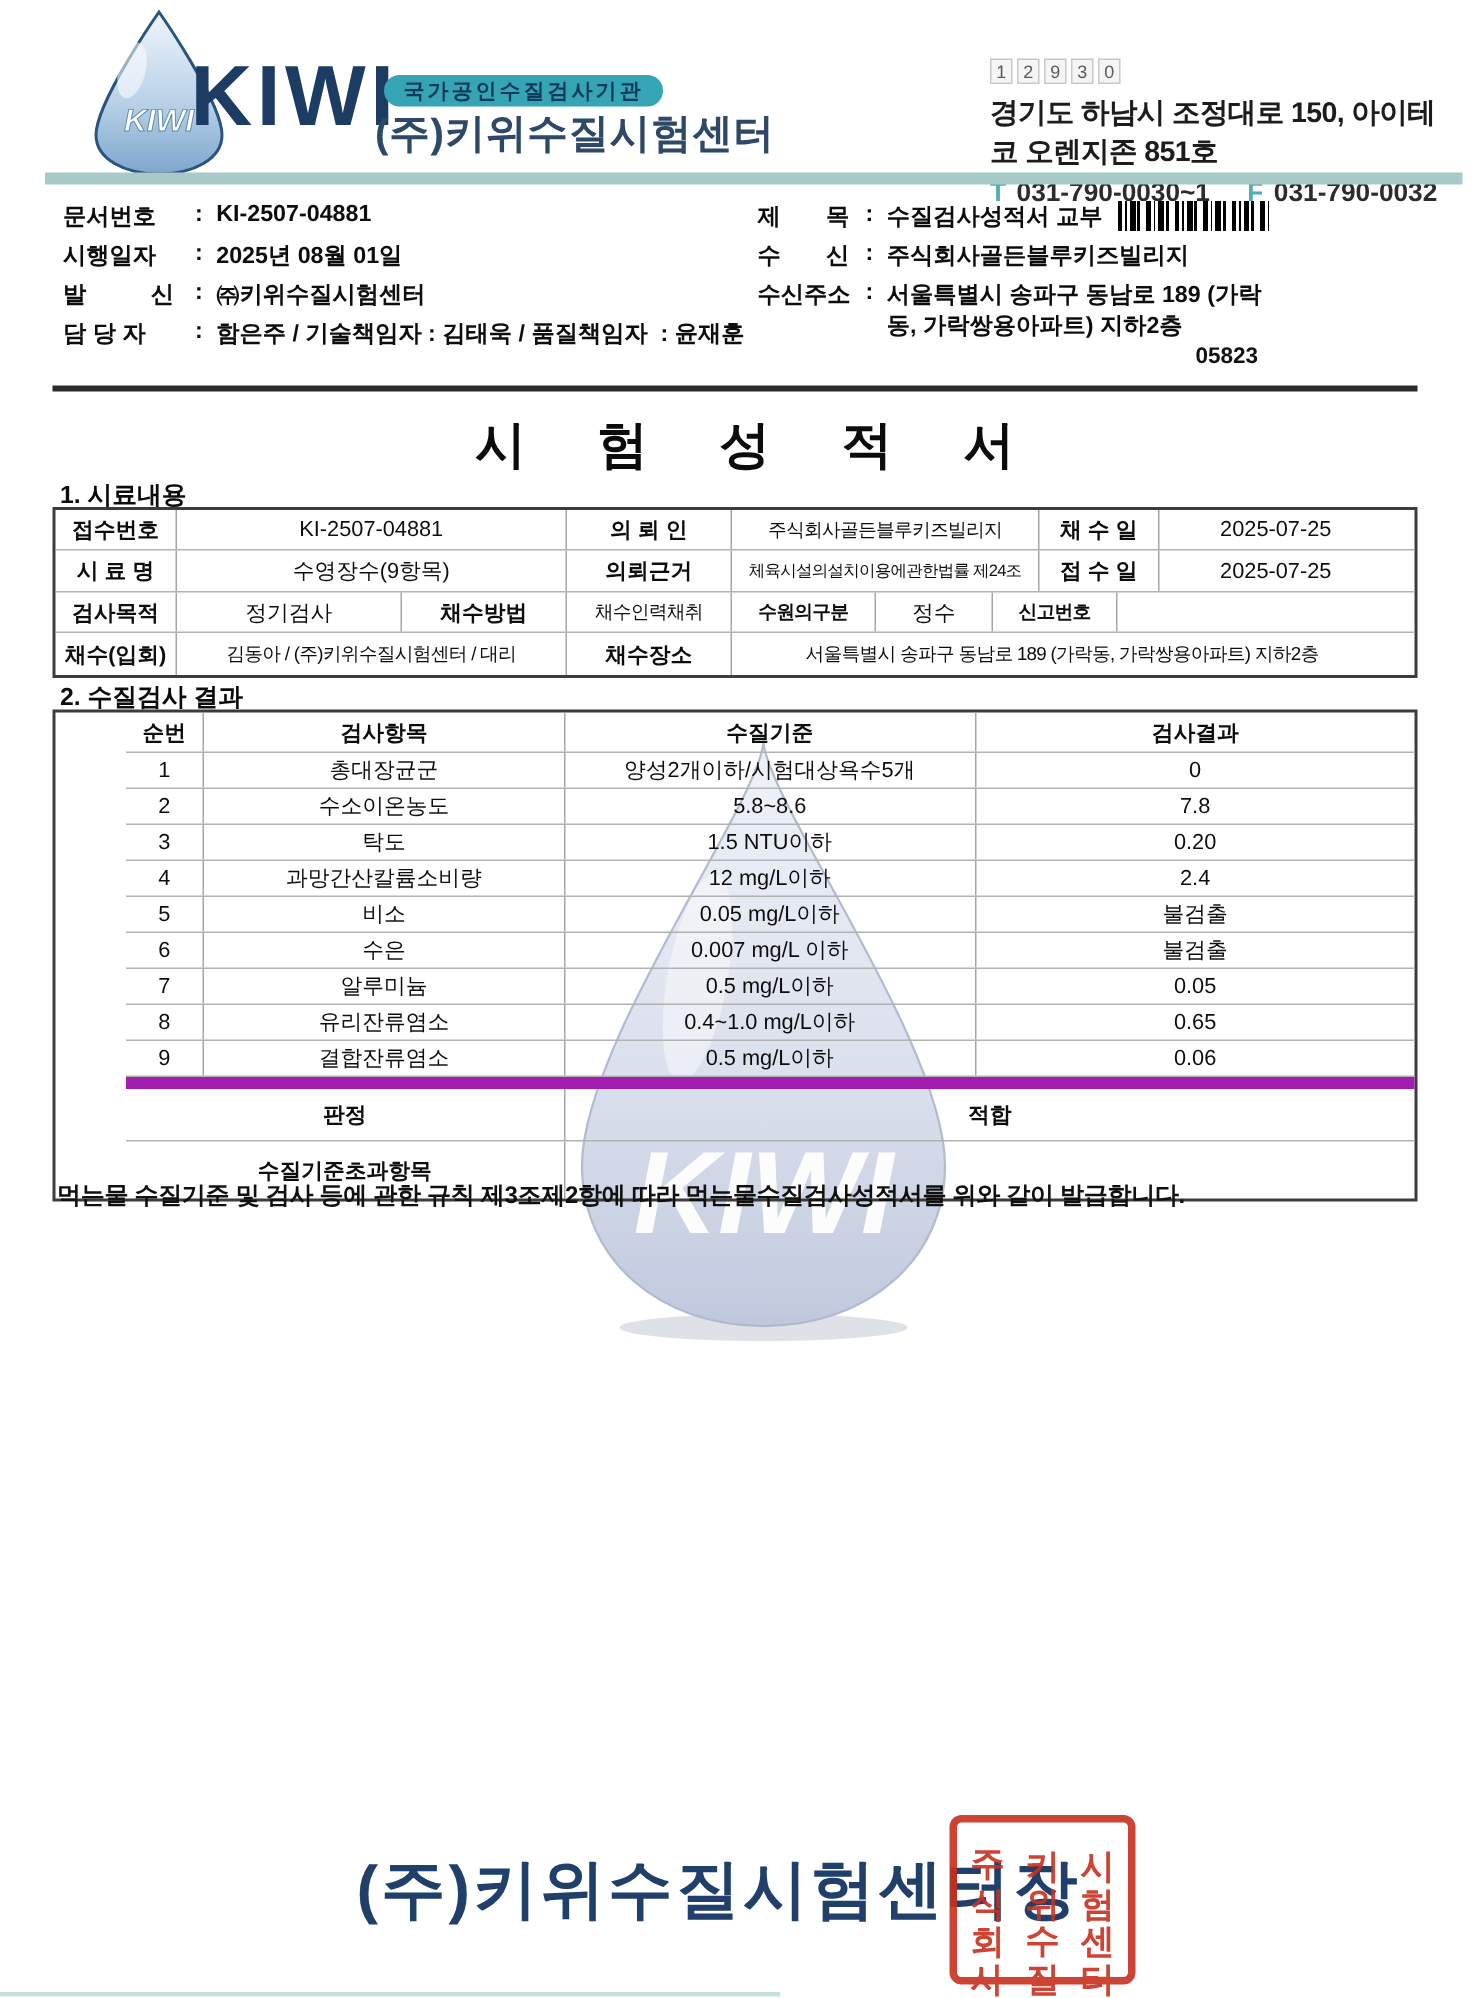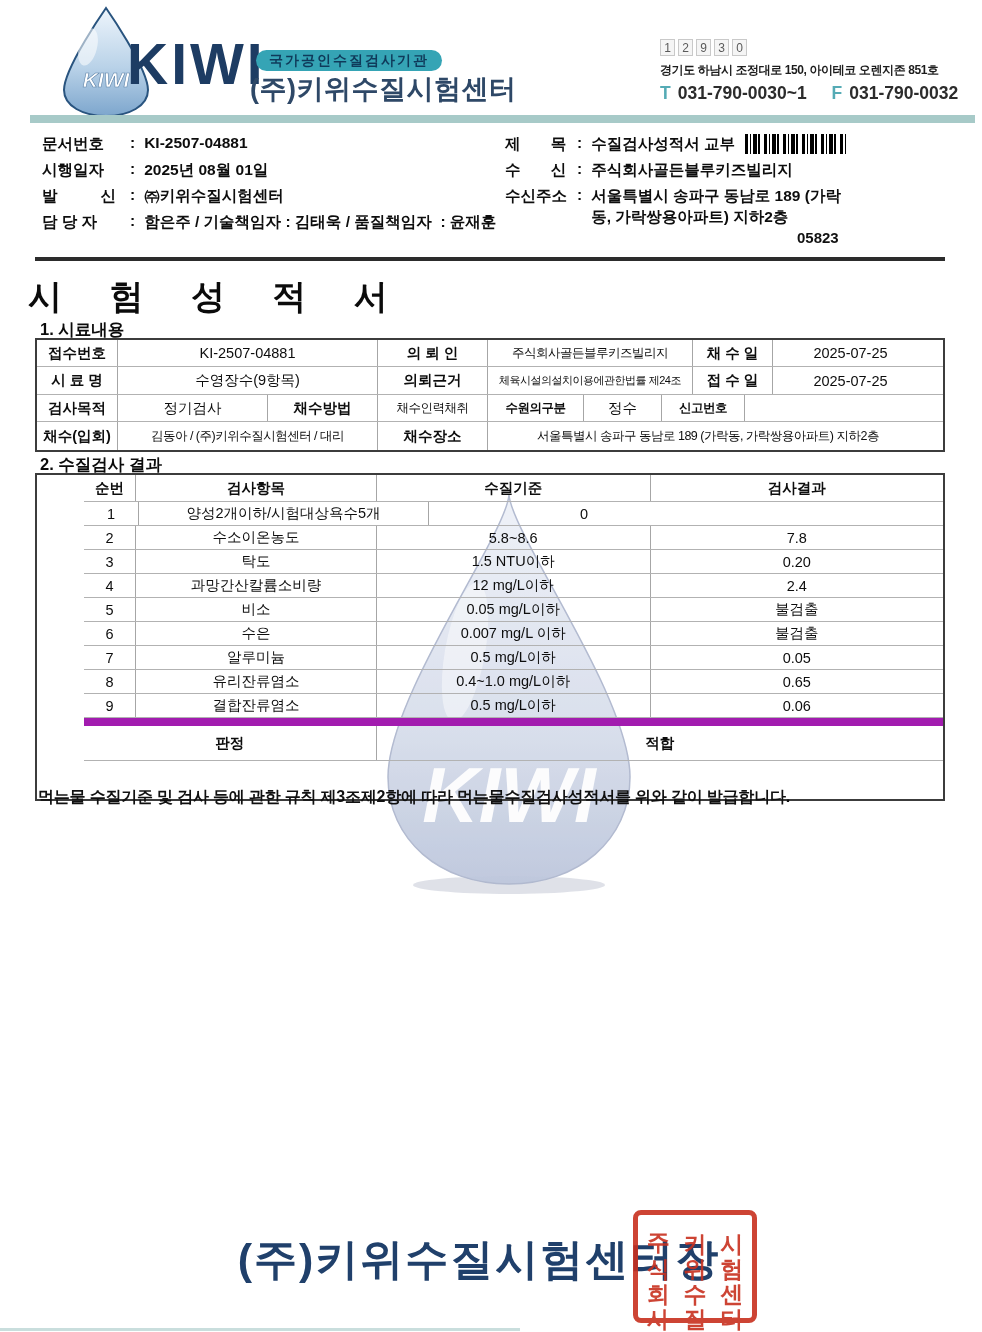--- a/index.html
+++ b/index.html
@@ -15,21 +15,21 @@
            color:#1d3c63; letter-spacing:3px; line-height:1; }
   .badge { position:absolute; left:256px; top:50px; background:#35a4b5; color:#0f3a5a;
            font-size:14px; font-weight:700; letter-spacing:2px; padding:2px 13px;
            border-radius:12px; line-height:1.2; }
   .company-name { position:absolute; left:250px; top:71px; font-size:27px; font-weight:800;
            color:#2e4867; letter-spacing:0.5px; }
   .hq { position:absolute; left:660px; top:39px; width:312px; }
   .postal { display:flex; gap:3px; }
   .postal span { width:15px; height:17px; border:1px solid #c9c9c9; background:#f5f5f5;
            color:#5a5a5a; font-size:12px; display:flex; align-items:center; justify-content:center; }
-  .addr { margin-top:6px; font-size:12px; font-weight:700; color:#1c1c1c; letter-spacing:-0.4px; }
+  .addr { margin-top:6px; font-size:19px; font-weight:700; color:#1c1c1c; letter-spacing:-0.4px; }
   .phones { margin-top:4px; font-size:17.5px; font-weight:700; color:#2c2c2c; }
   .phones .tf { color:#55abb5; margin-right:7px; }
   .phones .fx { margin-left:20px; }
   .teal-band { position:absolute; left:30px; top:115px; width:945px; height:8px; background:#a7cac8; }
   
   .doc-info-left  { position:absolute; left:42px;  top:134px; }
   .doc-info-right { position:absolute; left:505px; top:134px; }
   .info-row { display:flex; align-items:flex-start; min-height:26px; font-size:15.5px;
               font-weight:600; color:#0d0d0d; }
   .lbl { display:inline-block; white-space:pre; }
@@ -37,21 +37,21 @@
   .doc-info-right .lbl { width:70px; }
   .colon { margin:0 9px 0 2px; }
   .val { white-space:pre-wrap; }
   .val-wrap { display:inline-block; max-width:268px; }
   .barcode { display:inline-block; vertical-align:middle; margin-left:10px; width:102px; height:20px;
     background:repeating-linear-gradient(90deg,#000 0 3px,#fff 3px 5px,#000 5px 6px,#fff 6px 8px,
       #000 8px 12px,#fff 12px 13px,#000 13px 15px,#fff 15px 19px); }
   .page-num { position:absolute; left:797px; top:229px; font-size:15px; font-weight:600; }
   .thick-rule { position:absolute; left:35px; top:257px; width:910px; height:4px; background:#2c2c2c; }
   
-  .report-title { position:absolute; left:0; top:274px; width:100%; text-align:left;
+  .report-title { position:absolute; left:0; top:274px; width:100%; text-align:center;
     font-size:34px; font-weight:600; color:#0b0b0b; letter-spacing:17px; text-indent:17px;
     word-spacing:4px;padding-left:11px; }
   .sec-heading { position:absolute; left:40px; font-size:16.5px; font-weight:700; color:#0b0b0b; }
   #sec1 { top:319px; } #sec2 { top:454px; }
   
   .watermark { position:absolute; left:360px; top:492px; width:298px; height:408px; opacity:0.78; }
   
   .grid { position:absolute; left:35px; width:910px; border:2px solid #3c3c3c; background:transparent; }
   #sample-table  { top:338px; }
   #results-table { top:473px;padding-left:47px; }
@@ -222,20 +222,21 @@
 
   <div class="grid" id="results-table">
     <div class="trow r26">
       <div class="cell h w55">순번</div>
       <div class="cell h w255">검사항목</div>
       <div class="cell h w290">수질기준</div>
       <div class="cell h w310a">검사결과</div>
     </div>
     <div class="trow r23">
       <div class="cell w55">1</div>
+      <div class="cell w255">총대장균군</div>
       <div class="cell w290">양성2개이하/시험대상욕수5개</div>
       <div class="cell w310a">0</div>
     </div>
     <div class="trow r23">
       <div class="cell w55">2</div>
       <div class="cell w255">수소이온농도</div>
       <div class="cell w290">5.8~8.6</div>
       <div class="cell w310a">7.8</div>
     </div>
     <div class="trow r23">
@@ -278,20 +279,21 @@
       <div class="cell w55">9</div>
       <div class="cell w255">결합잔류염소</div>
       <div class="cell w290">0.5 mg/L이하</div>
       <div class="cell w310a">0.06</div>
     </div>
     <div class="trow r34 verdict-row">
       <div class="cell h w310b">판정</div>
       <div class="cell h w600">적합</div>
     </div>
     <div class="trow r38">
+      <div class="cell h w310b">수질기준초과항목</div>
       <div class="cell w600"></div>
     </div>
   </div>
 
   <div class="footer-note">먹는물 수질기준 및 검사 등에 관한 규칙 제3조제2항에 따라 먹는물수질검사성적서를 위와 같이 발급합니다.</div>
   <div class="issuer">(주)키위수질시험센터장</div>
   <div class="seal">
     <div class="col">주식회사</div>
     <div class="col">키위수질</div>
     <div class="col">시험센터</div>

